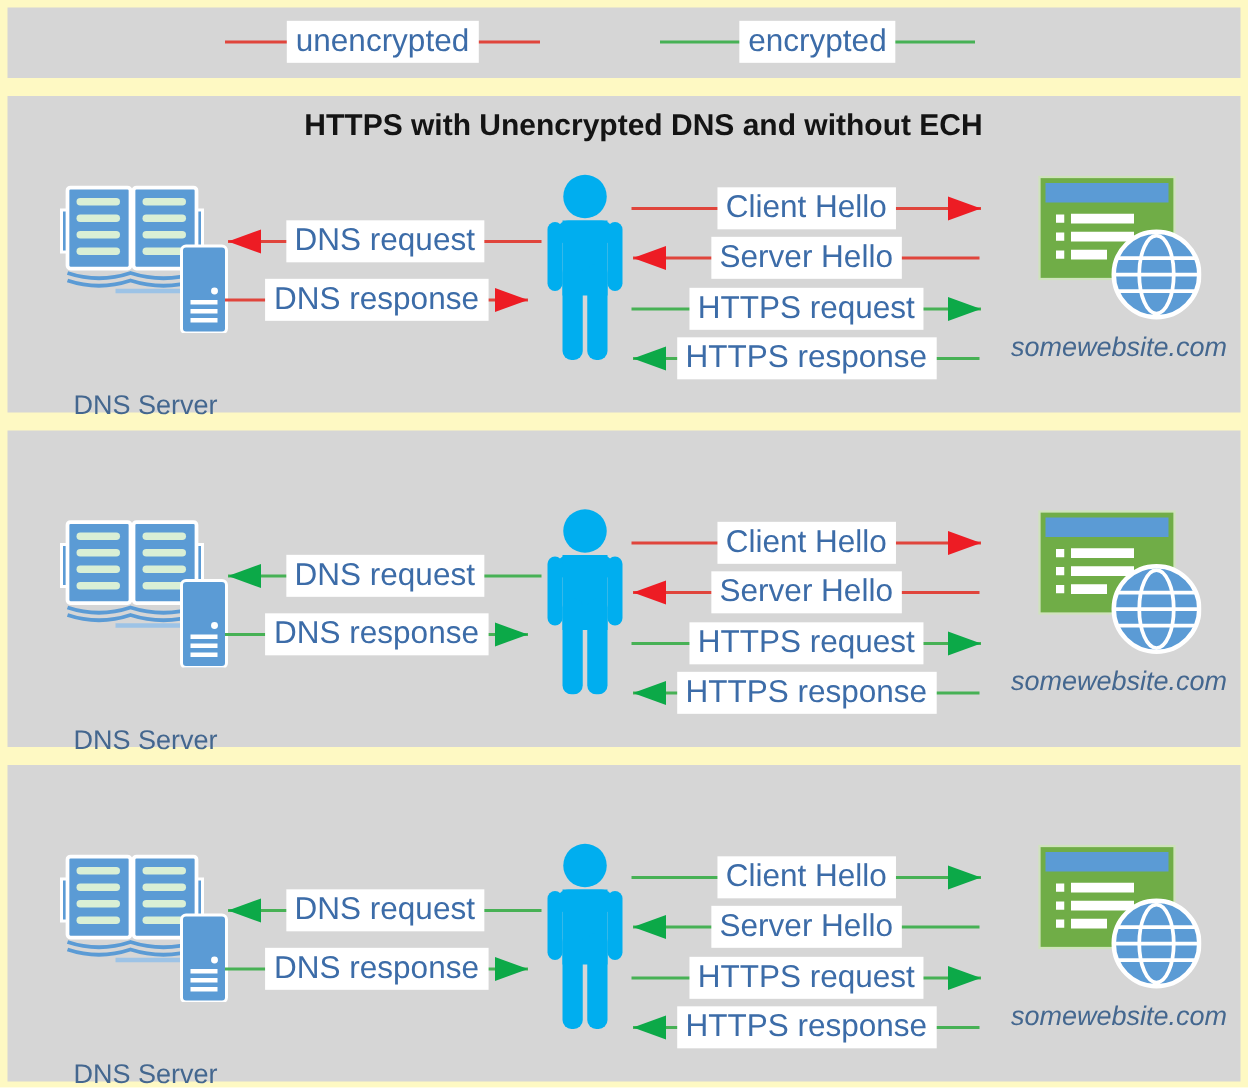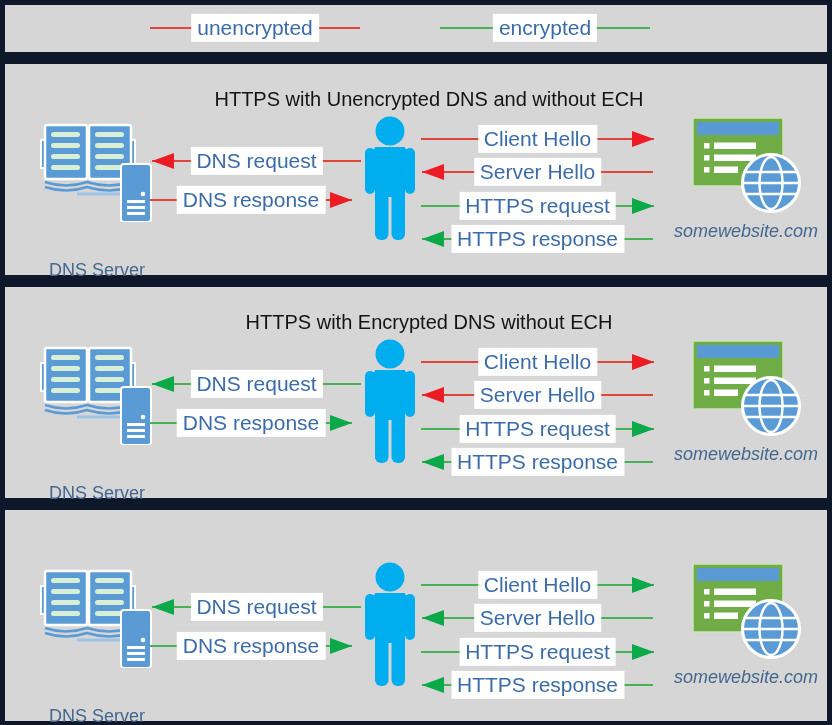--- a/index.html
+++ b/index.html
@@ -1,25 +1,25 @@
 <!DOCTYPE html>
 <html style="--uncol: #e0453c; --unhead: #ed1c24; --encol: #47b155; --enhead: #0ca948; --lblblue: #3c6ca8; --capblue: #44678f; --panelbg: #d6d6d6;"><head>
 <meta charset="utf-8">
 <style>
   html,body{margin:0;padding:0;background:#fff;}
   body{font-family:"Liberation Sans", sans-serif;}
-  .canvas{position:relative;width:832px;height:725px;background:#0f172a;overflow:hidden;}
+  .canvas{position:relative;width:832px;height:725px;background:#fef9c3;overflow:hidden;}
   .bar{position:absolute;left:5px;width:822px;background:var(--panelbg);}
   .legend-bar{top:5px;height:47px;}
   .panel{height:211px;}
   .panel-1{top:64px;}
   .panel-2{top:287px;}
   .panel-3{top:510px;}
-  .ptitle{position:absolute;top:24px;left:0;right:0;margin:0;text-align:center;
-          font-size:20px;font-weight:normal;color:#141414;padding-left:26px;}
+  .ptitle{position:absolute;top:9px;left:0;right:0;margin:0;text-align:center;
+          font-size:20px;font-weight:bold;color:#141414;padding-left:26px;}
   
   .arrow,.leg{position:absolute;height:0;}
   .arrow .ln,.leg .ln{position:absolute;left:0;right:0;top:-1px;height:2px;background:var(--c);}
   .arrow .head{position:absolute;top:0;transform:translateY(-50%);width:0;height:0;
                border-top:8px solid transparent;border-bottom:8px solid transparent;}
   .arrow.right .head{right:0;border-left:22px solid var(--ch);}
   .arrow.left  .head{left:0;border-right:22px solid var(--ch);}
   .albl{position:absolute;left:50%;top:0;transform:translate(-50%,-50%);
         background:#fff;padding:1px 6px;font-size:21px;line-height:1.25;
         color:var(--lblblue);white-space:nowrap;}
@@ -155,21 +155,20 @@
       <span class="albl">HTTPS request</span>
     </div>
     <div class="arrow left pos-httpsresp green">
       <i class="ln"></i>
         <i class="head"></i>
       <span class="albl">HTTPS response</span>
     </div>
   </section>
 
   <section class="bar panel panel-2">
-    <h2 class="ptitle">HTTPS with Encrypted DNS without ECH</h2>
     <svg class="dns-icon">
         <use href="#sym-dns"></use>
       </svg>
     <div class="cap dns-cap">DNS Server</div>
     <svg class="person-icon">
         <use href="#sym-person"></use>
       </svg>
     <svg class="web-icon">
         <use href="#sym-web"></use>
       </svg>

